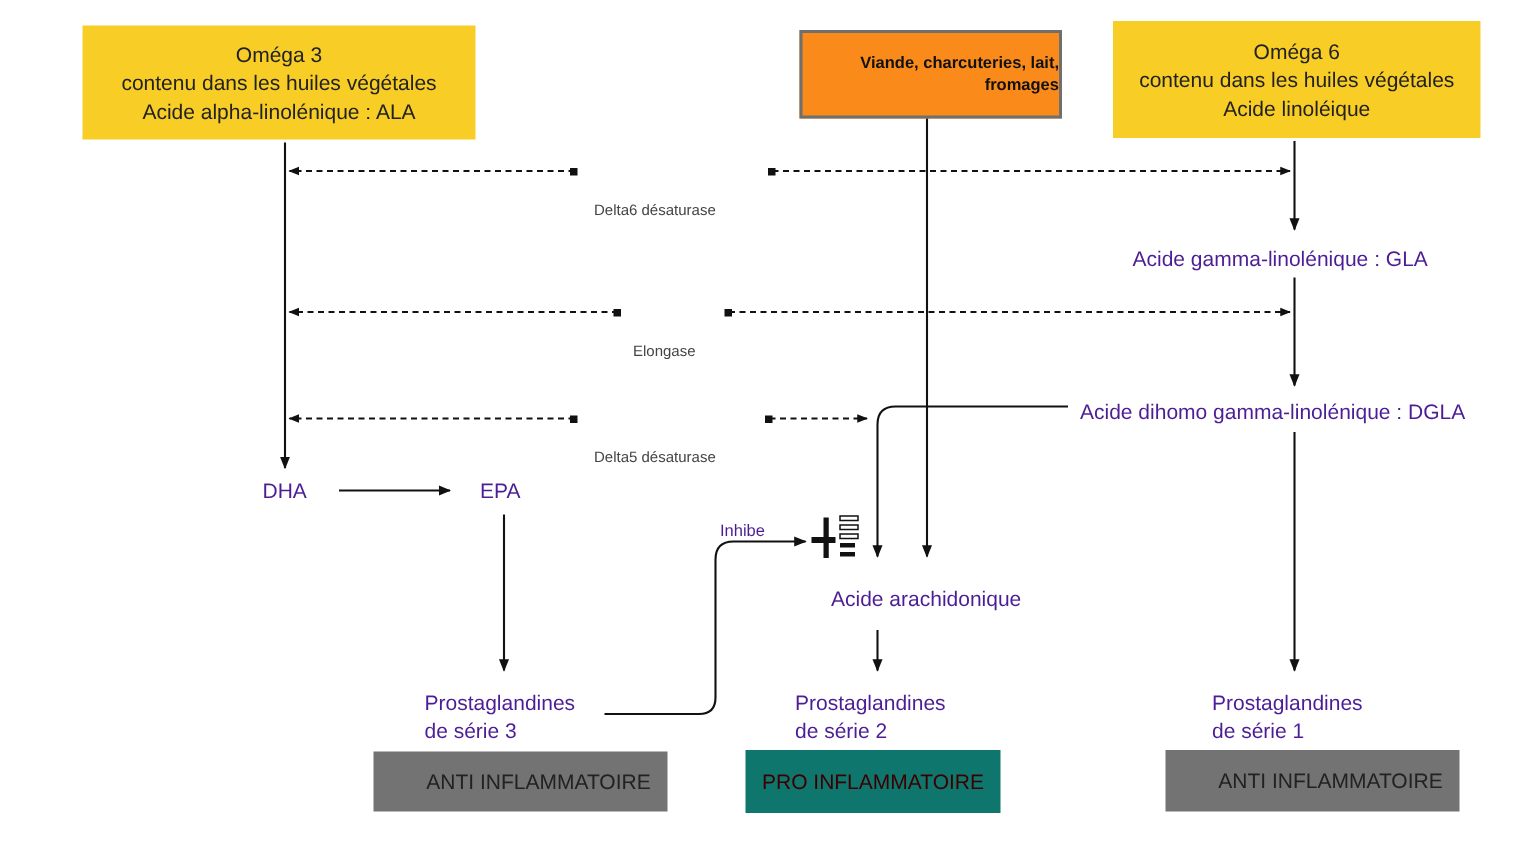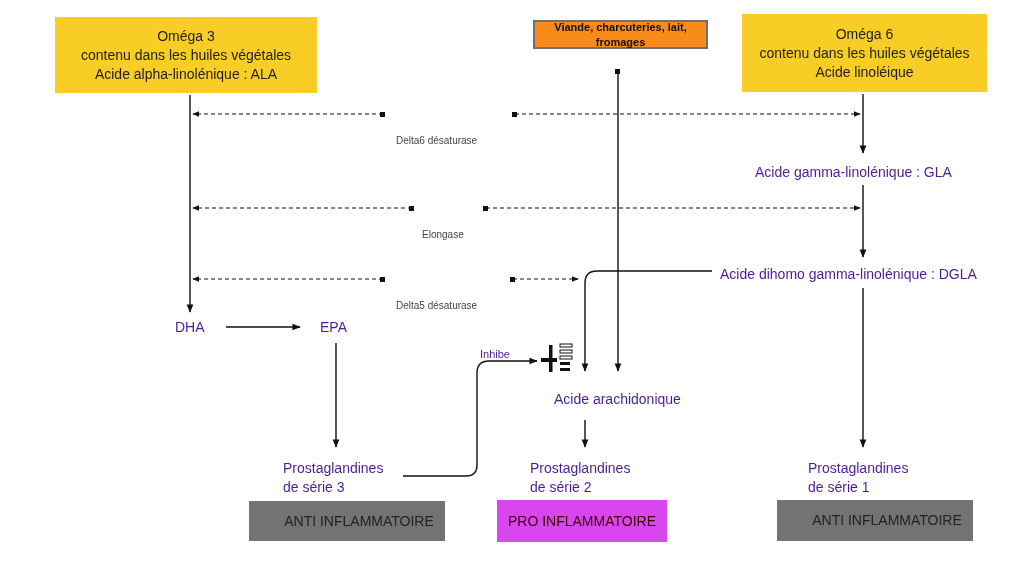--- a/index.html
+++ b/index.html
@@ -3,21 +3,21 @@
 <meta charset="utf-8">
 <style>
   html, body { margin:0; padding:0; background:#ffffff; }
   body { width:1024px; height:576px; position:relative; overflow:hidden;
          font-family:"Liberation Sans", sans-serif; color:#222; }
   .box { position:absolute; display:flex; flex-direction:column; align-items:center; justify-content:center;
          text-align:center; font-size:14px; line-height:19px; color:#222; }
   .yellow { background:#f8cd26; }
   .orange { background:#fa8b1a; border:2px solid #6f6f6f; box-sizing:border-box; font-weight:bold; font-size:11px; line-height:15px; color:#111; }
   .blue { background:#737373; font-size:14px;padding-left:24px; }
-  .red { background:#d946ef; font-size:14px; color:#3a0000; }
+  .red { background:#0f766e; font-size:14px; color:#3a0000; }
   .lbl { position:absolute; font-size:14px; color:#4c1d95; text-align:left; white-space:nowrap; line-height:19px; }
   .enz { position:absolute; font-size:10px; color:#444; white-space:nowrap; background:#fff; padding:0 4px;margin-top:28px; }
   svg { position:absolute; left:0; top:0; }
 </style>
 </head>
 <body>
 
 <svg width="1024" height="576">
   <defs>
     <marker id="ah" viewBox="0 0 10 10" refX="9" refY="5" markerWidth="6" markerHeight="6" orient="auto-start-reverse">
@@ -69,21 +69,21 @@
     <rect x="560" y="368" width="10" height="3" fill="#111"></rect>
   </g>
 </svg>
 
 <div class="box yellow" style="left:55px; top:17px; width:262px; height:76px;">
   <div>Oméga 3</div>
   <div>contenu dans les huiles végétales</div>
   <div>Acide alpha-linolénique : ALA</div>
 </div>
 
-<div class="box orange" style="left:533px; top:20px; width:175px; height:29px;">
+<div class="box orange" style="left:533px; top:20px; width:175px; height:59px;align-items:flex-end;">
   <div>Viande, charcuteries, lait,</div>
   <div>fromages</div>
 </div>
 
 <div class="box yellow" style="left:742px; top:14px; width:245px; height:78px;text-align:center;">
   <div>Oméga 6</div>
   <div>contenu dans les huiles végétales</div>
   <div>Acide linoléique</div>
 </div>
 

